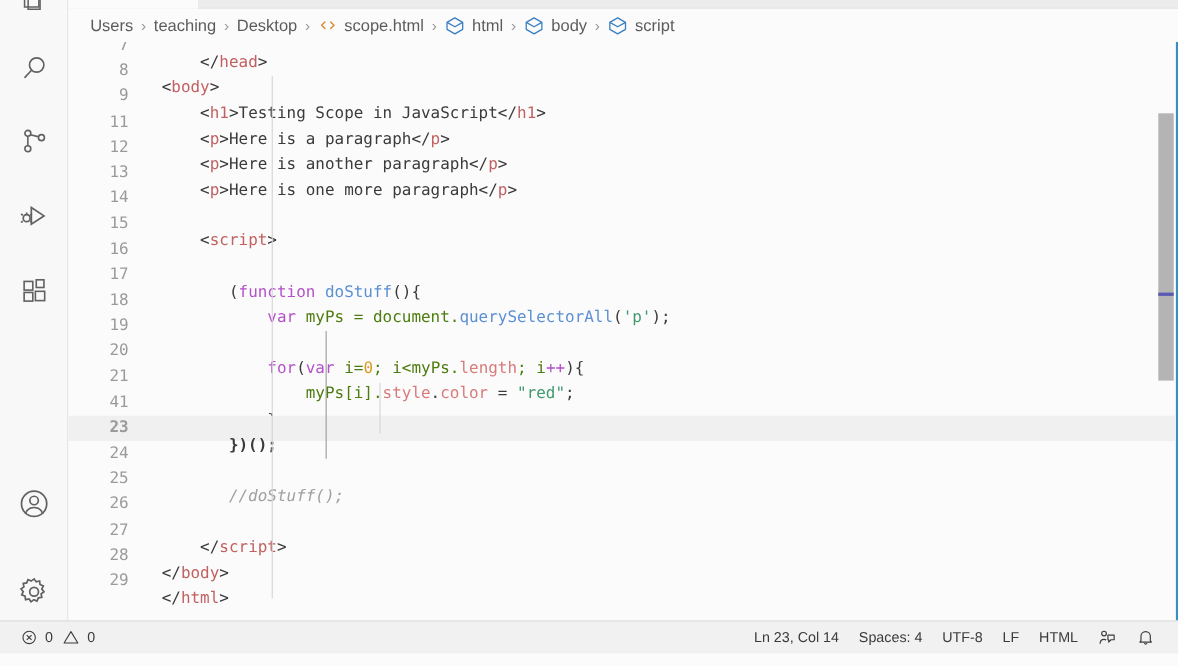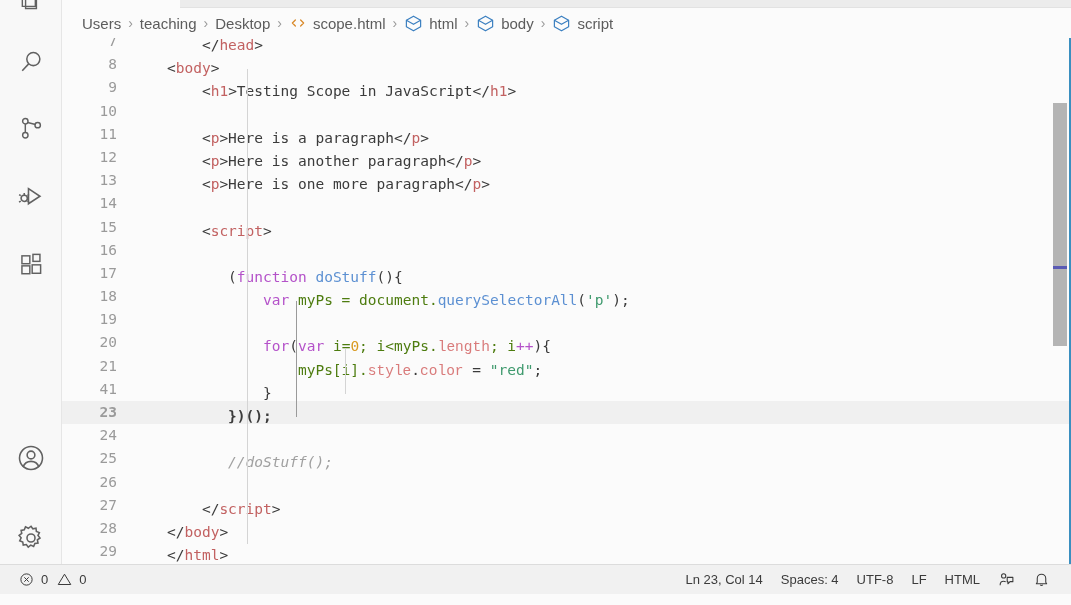--- a/index.html
+++ b/index.html
@@ -110,39 +110,38 @@
     position: absolute;
     left: 0; top: 0;
     width: 55px;
     text-align: right;
     color: #9a9a9a;
     font-family: "DejaVu Sans Mono", monospace;
     font-size: 14.5px;
   }
   .lc {
     position: absolute;
-    left: 85px; top: 4px;
+    left: 85px; top: 16px;
     color: #3b3b3b;
-    margin-left: 20px;
   }
 
   
   .iguide {
     position: absolute;
     width: 1px;
     background: #d4d4d4;
   }
   .iguide.active { background: #9a9a9a; width: 1px; }
 
   
   .t-tag    { color: #c26161; }
   .t-punct  { color: #3b3b3b; }
   .t-kw     { color: #b452c9; }
   .t-fn     { color: #5c90d2; }
-  .t-prop   { color: #d97b7b; font-family: Liberation Mono, monospace; }
+  .t-prop   { color: #d97b7b; }
   .t-str    { color: #3f9a6e; }
   .t-num    { color: #d99a20; }
   .t-cmt    { color: #a0a0a0; font-style: italic; }
   .t-var    { color: #4d7c0f; }
 
   
   .scrollbar {
     position: absolute;
     right: 2px; top: 0;
     width: 14px; height: 537px;
@@ -318,21 +317,20 @@
       <span>script</span>
     </span>
 
   </div>
 
   <div class="editor">
     <div class="code-area" id="code-area">
         <div class="line"><span class="ln">7</span><span class="lc"><span class="t-punct">    </span><span class="t-punct">&lt;/</span><span class="t-tag">head</span><span class="t-punct">&gt;</span></span></div>
         <div class="line"><span class="ln">8</span><span class="lc"><span class="t-punct">&lt;</span><span class="t-tag">body</span><span class="t-punct">&gt;</span></span></div>
         <div class="line"><span class="ln">9</span><span class="lc"><span class="t-punct">    &lt;</span><span class="t-tag">h1</span><span class="t-punct">&gt;Testing Scope in JavaScript&lt;/</span><span class="t-tag">h1</span><span class="t-punct">&gt;</span></span></div>
-        <div class="line"><span class="ln">10</span><span class="lc"></span></div>
         <div class="line"><span class="ln">11</span><span class="lc"><span class="t-punct">    &lt;</span><span class="t-tag">p</span><span class="t-punct">&gt;Here is a paragraph&lt;/</span><span class="t-tag">p</span><span class="t-punct">&gt;</span></span></div>
         <div class="line"><span class="ln">12</span><span class="lc"><span class="t-punct">    &lt;</span><span class="t-tag">p</span><span class="t-punct">&gt;Here is another paragraph&lt;/</span><span class="t-tag">p</span><span class="t-punct">&gt;</span></span></div>
         <div class="line"><span class="ln">13</span><span class="lc"><span class="t-punct">    &lt;</span><span class="t-tag">p</span><span class="t-punct">&gt;Here is one more paragraph&lt;/</span><span class="t-tag">p</span><span class="t-punct">&gt;</span></span></div>
         <div class="line"><span class="ln">14</span><span class="lc"></span></div>
         <div class="line"><span class="ln">15</span><span class="lc"><span class="t-punct">    &lt;</span><span class="t-tag">script</span><span class="t-punct">&gt;</span></span></div>
         <div class="line"><span class="ln">16</span><span class="lc"></span></div>
         <div class="line"><span class="ln">17</span><span class="lc"><span class="t-punct">       (</span><span class="t-kw">function</span><span class="t-punct"> </span><span class="t-fn">doStuff</span><span class="t-punct">(){</span></span></div>
         <div class="line"><span class="ln">18</span><span class="lc"><span class="t-punct">           </span><span class="t-kw">var</span><span class="t-var"> myPs = document.</span><span class="t-fn">querySelectorAll</span><span class="t-punct">(</span><span class="t-str">'p'</span><span class="t-punct">);</span></span></div>
         <div class="line"><span class="ln">19</span><span class="lc"></span></div>
         <div class="line"><span class="ln">20</span><span class="lc"><span class="t-punct">           </span><span class="t-kw">for</span><span class="t-punct">(</span><span class="t-kw">var</span><span class="t-var"> i=</span><span class="t-num">0</span><span class="t-var">; i&lt;myPs.</span><span class="t-prop">length</span><span class="t-var">; i</span><span class="t-kw">++</span><span class="t-punct">){</span></span></div>

